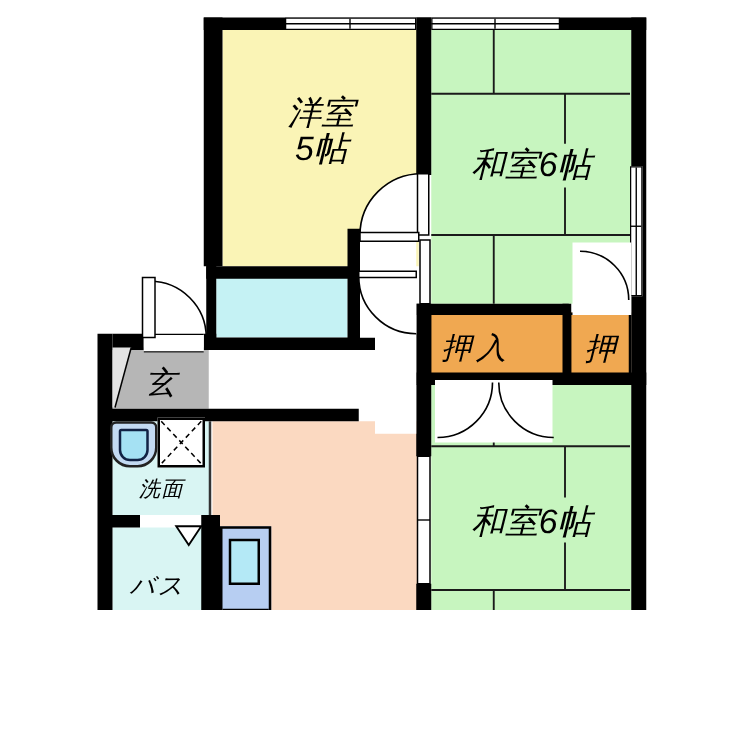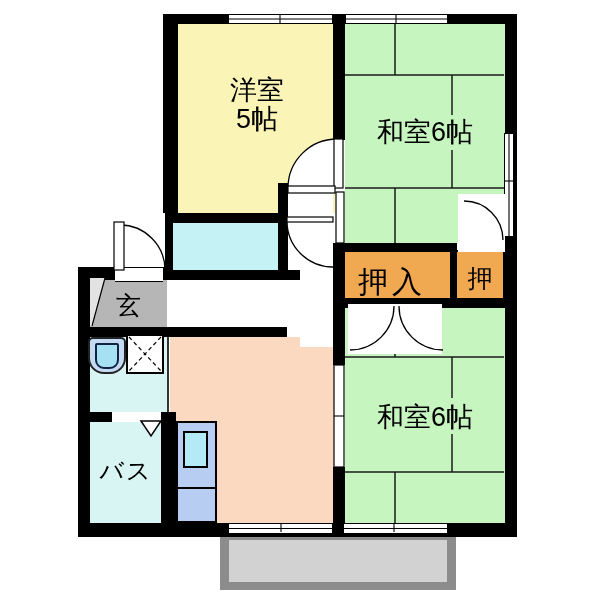--- a/index.html
+++ b/index.html
@@ -1,17 +1,17 @@
 <!DOCTYPE html>
 <html><head>
 <meta charset="utf-8">
 <style>
   html,body{margin:0;padding:0;background:#fff;}
-  .plan{position:relative;width:600px;height:600px;background:#ffffff;overflow:hidden;
-        font-family:"Liberation Sans","DejaVu Sans",sans-serif;}
+  .plan{position:relative;width:600px;height:488px;background:#ffffff;overflow:hidden;
+        font-family:"Liberation Sans","DejaVu Sans",sans-serif;font-style:italic;}
   .abs{position:absolute;box-sizing:border-box;}
   .room{position:absolute;box-sizing:border-box;}
   .wall{position:absolute;background:#000;}
   .thinwall{position:absolute;background:#333;}
   .win{position:absolute;background:#fff;border:1.5px solid #000;box-sizing:border-box;}
   .overlay{position:absolute;background:#fff;}
   .lbl{position:absolute;color:#000;text-align:center;white-space:nowrap;}
   svg.ol{position:absolute;left:0;top:0;pointer-events:none;}
 </style>
 </head>
@@ -135,17 +135,18 @@
     </g>
   </svg>
 
   <div class="lbl" style="left:197px;top:76px;width:120px;font-size:27px;line-height:29px;">
     <span>洋室</span><br>
     <span>5帖</span>
   </div>
   <div class="lbl" style="left:345px;top:114px;width:160px;font-size:27px;">和室6帖</div>
   <div class="lbl" style="left:345px;top:399px;width:160px;font-size:27px;">和室6帖</div>
   <div class="lbl" style="left:90px;top:289px;width:77px;font-size:25px;">玄</div>
-  <div class="lbl" style="left:336px;top:262px;width:112px;font-size:30px;letter-spacing:4px;">押入</div>
+  <div class="lbl" style="left:325px;top:262px;width:112px;font-size:24px;letter-spacing:4px;">押入</div>
   <div class="lbl" style="left:455px;top:262px;width:50px;font-size:25px;">押</div>
-  <div class="lbl" style="left:90px;top:455px;width:72px;font-size:24px;letter-spacing:2px;">バス</div>
+  <div class="lbl" style="left:90px;top:380px;width:78px;font-size:17px;letter-spacing:1px;">洗面</div>
+  <div class="lbl" style="left:90px;top:455px;width:72px;font-size:20px;letter-spacing:2px;">バス</div>
 
 </div>
 
 </body></html>

